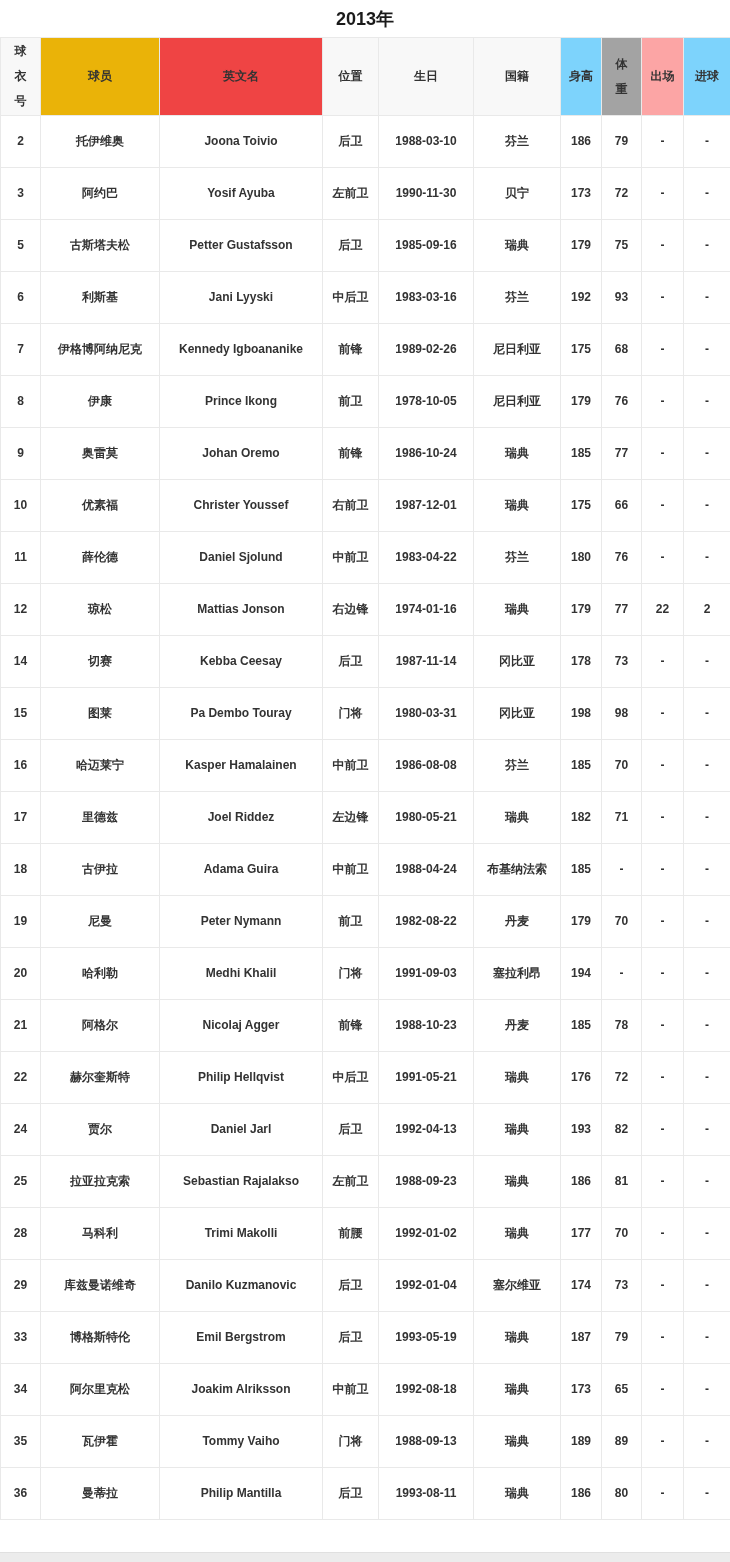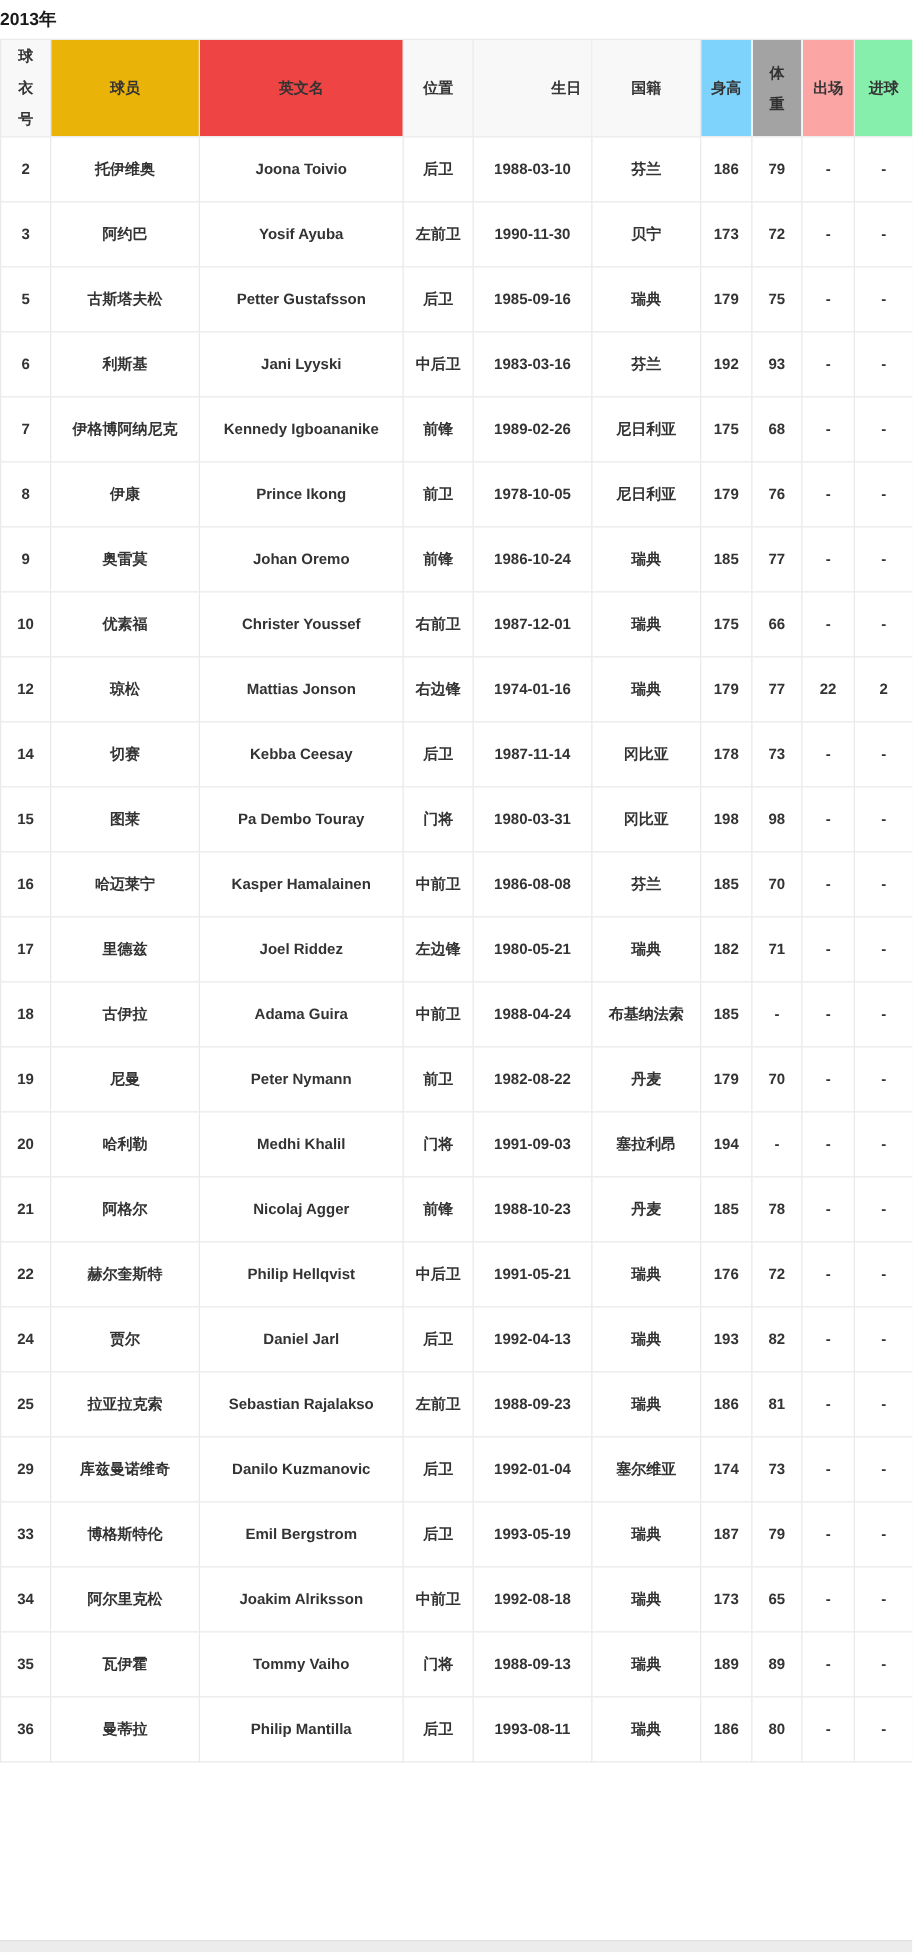--- a/index.html
+++ b/index.html
@@ -9,21 +9,22 @@
     font-family: "Liberation Sans", "DejaVu Sans", sans-serif;
   }
   .page {
     position: relative;
     width: 730px;
     height: 1562px;
     background: #ffffff;
     overflow: hidden;
   }
   .title {
-    font-size: 14px;
+    text-align: center;
+    font-size: 18px;
     font-weight: bold;
     color: #1a1a1a;
     padding: 7px 0 6px 0;
   }
   table.players {
     width: 730px;
     border-collapse: collapse;
     table-layout: fixed;
   }
   table.players th,
@@ -91,26 +92,26 @@
         <col class="c7">
         <col class="c8">
         <col class="c9">
     </colgroup>
     <thead>
       <tr>
           <th class="c0" style="background: rgb(248, 248, 248);">球衣号</th>
           <th class="c1" style="background: #eab308;">球员</th>
           <th class="c2" style="background: #ef4444;">英文名</th>
           <th class="c3" style="background: rgb(248, 248, 248);">位置</th>
-          <th class="c4" style="background: rgb(248, 248, 248); text-align: right;">生日</th>
+          <th class="c4" style="background: rgb(248, 248, 248);">生日</th>
           <th class="c5" style="background: rgb(248, 248, 248);">国籍</th>
           <th class="c6" style="background: #7dd3fc;">身高</th>
           <th class="c7" style="background: #a3a3a3;">体重</th>
           <th class="c8" style="background: #fca5a5;">出场</th>
-          <th class="c9" style="background: #86efac;">进球</th>
+          <th class="c9" style="background: #7dd3fc;">进球</th>
         </tr>
     </thead>
     <tbody>
         <tr>
           <td class="c0">2</td>
           <td class="c1">托伊维奥</td>
           <td class="c2">Joona Toivio</td>
           <td class="c3">后卫</td>
           <td class="c4">1988-03-10</td>
           <td class="c5">芬兰</td>
@@ -197,20 +198,32 @@
           <td class="c2">Christer Youssef</td>
           <td class="c3">右前卫</td>
           <td class="c4">1987-12-01</td>
           <td class="c5">瑞典</td>
           <td class="c6">175</td>
           <td class="c7">66</td>
           <td class="c8">-</td>
           <td class="c9">-</td>
         </tr>
         <tr>
+          <td class="c0">11</td>
+          <td class="c1">薛伦德</td>
+          <td class="c2">Daniel Sjolund</td>
+          <td class="c3">中前卫</td>
+          <td class="c4">1983-04-22</td>
+          <td class="c5">芬兰</td>
+          <td class="c6">180</td>
+          <td class="c7">76</td>
+          <td class="c8">-</td>
+          <td class="c9">-</td>
+        </tr>
+        <tr>
           <td class="c0">12</td>
           <td class="c1">琼松</td>
           <td class="c2">Mattias Jonson</td>
           <td class="c3">右边锋</td>
           <td class="c4">1974-01-16</td>
           <td class="c5">瑞典</td>
           <td class="c6">179</td>
           <td class="c7">77</td>
           <td class="c8">22</td>
           <td class="c9">2</td>
@@ -341,20 +354,32 @@
           <td class="c2">Sebastian Rajalakso</td>
           <td class="c3">左前卫</td>
           <td class="c4">1988-09-23</td>
           <td class="c5">瑞典</td>
           <td class="c6">186</td>
           <td class="c7">81</td>
           <td class="c8">-</td>
           <td class="c9">-</td>
         </tr>
         <tr>
+          <td class="c0">28</td>
+          <td class="c1">马科利</td>
+          <td class="c2">Trimi Makolli</td>
+          <td class="c3">前腰</td>
+          <td class="c4">1992-01-02</td>
+          <td class="c5">瑞典</td>
+          <td class="c6">177</td>
+          <td class="c7">70</td>
+          <td class="c8">-</td>
+          <td class="c9">-</td>
+        </tr>
+        <tr>
           <td class="c0">29</td>
           <td class="c1">库兹曼诺维奇</td>
           <td class="c2">Danilo Kuzmanovic</td>
           <td class="c3">后卫</td>
           <td class="c4">1992-01-04</td>
           <td class="c5">塞尔维亚</td>
           <td class="c6">174</td>
           <td class="c7">73</td>
           <td class="c8">-</td>
           <td class="c9">-</td>

